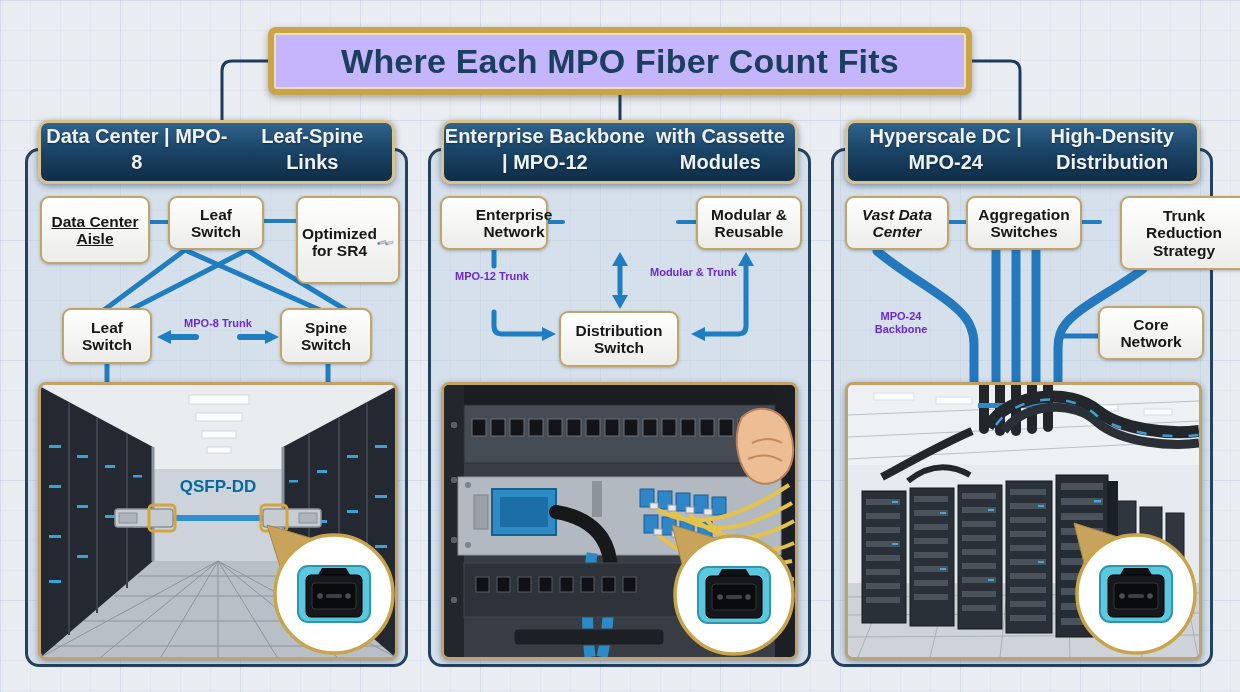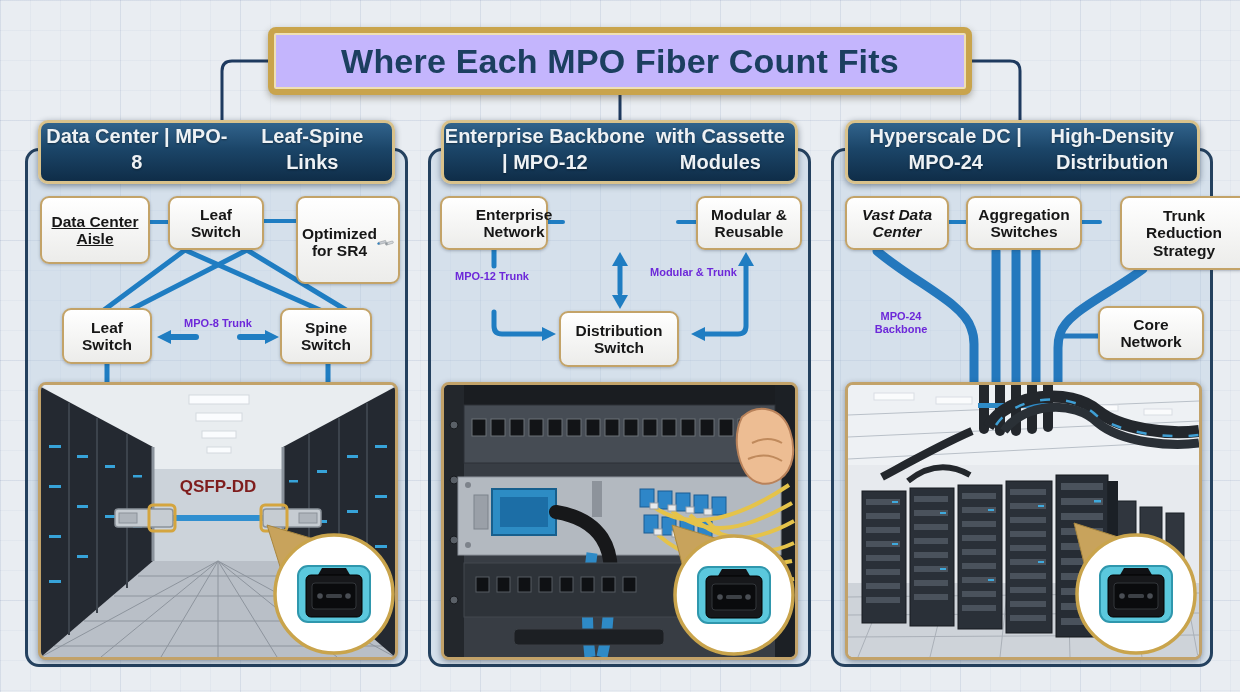--- a/index.html
+++ b/index.html
@@ -49,21 +49,21 @@
     display:flex;align-items:center;justify-content:center;
     font-size:34px;font-weight:bold;color:#1c3f60;letter-spacing:.2px;
   }
   .frame{
     position:absolute;z-index:3;box-sizing:border-box;overflow:hidden;
     border:3px solid #c2a269;border-radius:8px;background:#9aa0a8;
     box-shadow:0 2px 6px rgba(25,35,55,.4);
   }
   .frame svg{display:block;}
   .caption{
-    position:absolute;z-index:5;font-weight:bold;font-size:17px;color:#7f1d1d;
+    position:absolute;z-index:5;font-weight:bold;font-size:17px;color:#0369a1;
     text-align:center;
   }
 </style>
 </head>
 <body>
 
 <div id="canvas">
 
   <div class="panel" style="left:25px;top:148px;width:383px;height:519px;"></div>
   <div class="panel" style="left:428px;top:148px;width:383px;height:519px;"></div>

